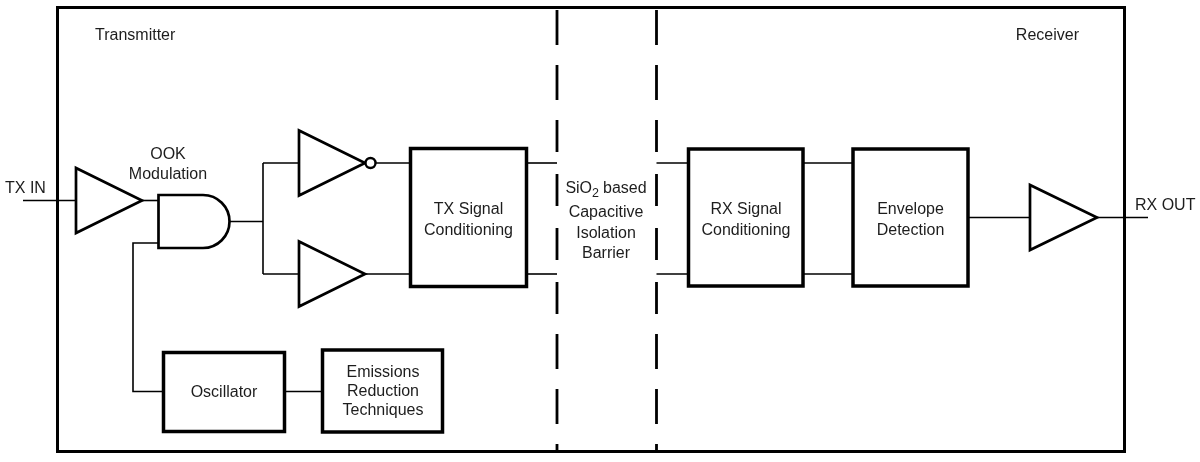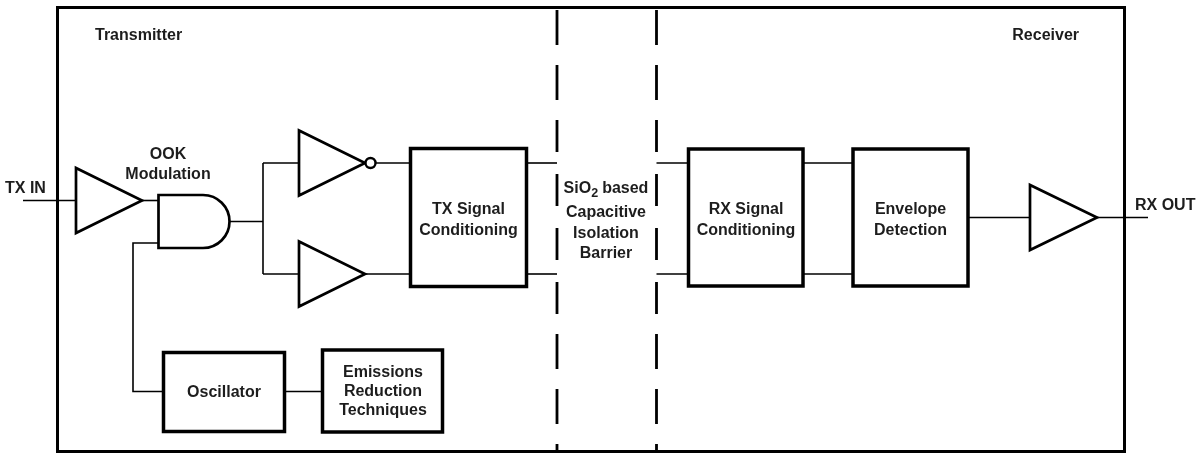--- a/index.html
+++ b/index.html
@@ -2,21 +2,20 @@
 <html><head>
 <meta charset="utf-8">
 <style>
   html, body { margin: 0; padding: 0; background: #ffffff; }
   #stage {
     position: relative;
     width: 1200px;
     height: 462px;
     background: #ffffff;
     font-family: "Liberation Sans", sans-serif;
-    font-weight: bold;
   }
   svg { display: block; }
   text {
     font-family: "Liberation Sans", sans-serif;
     font-size: 16px;
     fill: #1d1d1d;
   }
   .wire  { stroke: #000000; stroke-width: 1.6; fill: none; }
   .box   { stroke: #000000; stroke-width: 3.5; fill: #ffffff; }
   .sym   { stroke: #000000; stroke-width: 2.7; fill: #ffffff; stroke-linejoin: miter; }

